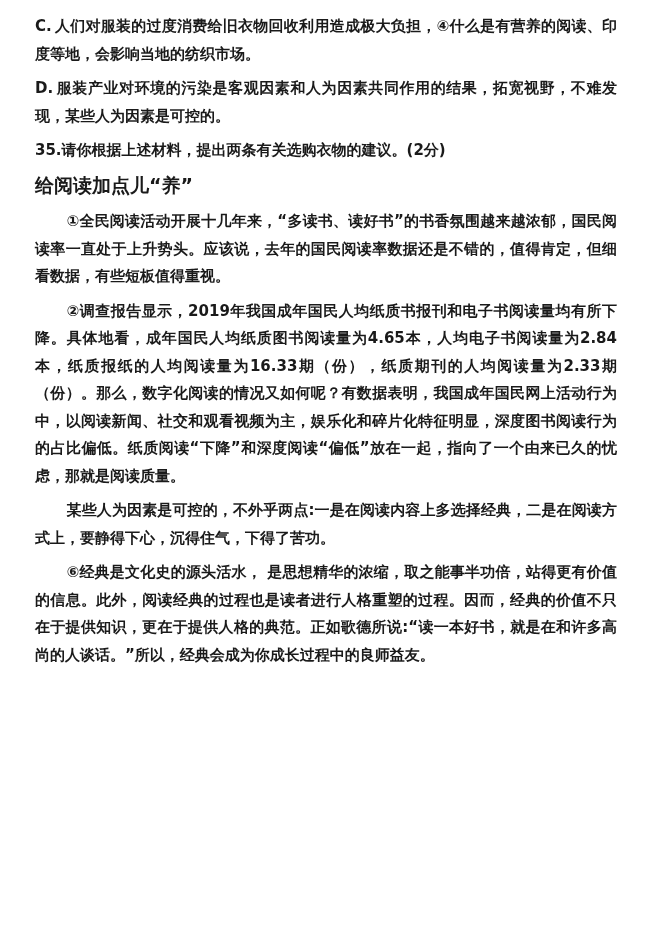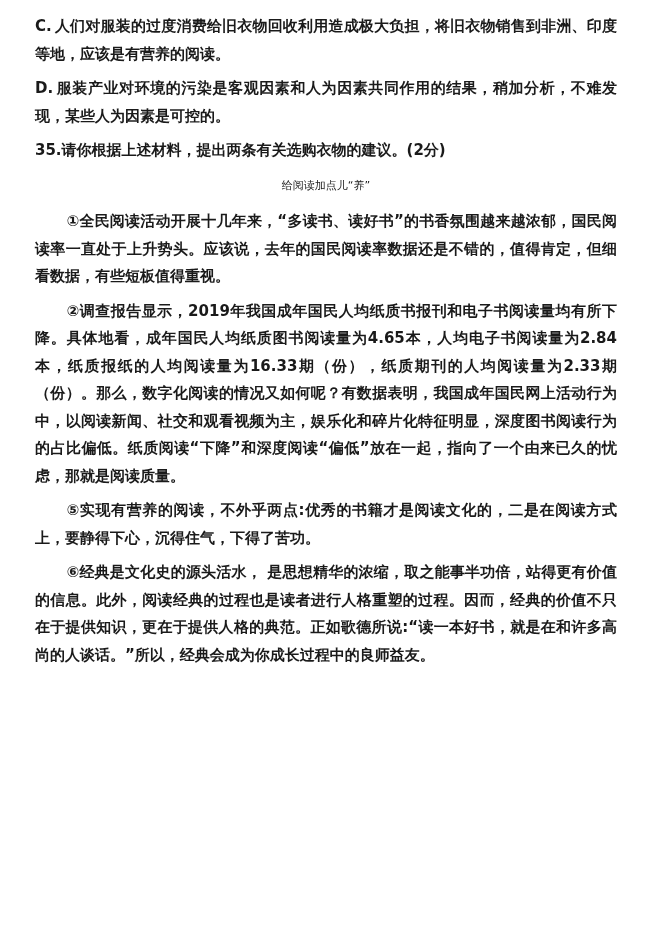--- a/index.html
+++ b/index.html
@@ -24,49 +24,48 @@
   .para {
     margin: 0 0 7px 0;
   }
   .indent {
     text-indent: 2.1em;
   }
   .choice-label {
     padding-right: 3px;
   }
   .essay-title {
-    font-size: 11px;
-    font-weight: 400;
-    text-align: center;
+    font-size: 19px;
+    font-weight: 700;
     text-indent: 0;
     line-height: 27.5px;
     margin: 0 0 9px 0;
   }
   u {
     text-decoration: underline;
     text-underline-offset: 3px;
   }
 </style>
 </head>
 <body>
 
 <div class="page">
 
-  <p class="para"><span class="choice-label">C.</span><span>人们对服装的过度消费给旧衣物回收利用造成极大负担，将旧衣物销售到非洲、印度等地，应该是有营养的阅读。</span></p>
+  <p class="para"><span class="choice-label">C.</span><span>人们对服装的过度消费给旧衣物回收利用造成极大负担，④什么是有营养的阅读、印度等地，会影响当地的纺织市场。</span></p>
 
-  <p class="para"><span class="choice-label">D.</span><span>服装产业对环境的污染是客观因素和人为因素共同作用的结果，稍加分析，不难发现，某些人为因素是可控的。</span></p>
+  <p class="para"><span class="choice-label">D.</span><span>服装产业对环境的污染是客观因素和人为因素共同作用的结果，拓宽视野，不难发现，某些人为因素是可控的。</span></p>
 
   <p class="para">35.请你根据上述材料，提出两条有关选购衣物的建议。(2分)</p>
 
 
   <h1 class="essay-title">给阅读加点儿“养”</h1>
 
   <p class="para indent">①全民阅读活动开展十几年来，“多读书、读好书”的书香氛围越来越浓郁，国民阅读率一直处于上升势头。应该说，去年的国民阅读率数据还是不错的，值得肯定，但细看数据，有些短板值得重视。</p>
 
   <p class="para indent">②调查报告显示，2019年我国成年国民人均纸质书报刊和电子书阅读量均有所下降。具体地看，成年国民人均纸质图书阅读量为4.65本，人均电子书阅读量为2.84本，纸质报纸的人均阅读量为16.33期（份），纸质期刊的人均阅读量为2.33期（份）。那么，数字化阅读的情况又如何呢？有数据表明，我国成年国民网上活动行为中，以阅读新闻、社交和观看视频为主，娱乐化和碎片化特征明显，深度图书阅读行为的占比偏低。纸质阅读“下降”和深度阅读“偏低”放在一起，指向了一个由来已久的忧虑，那就是阅读质量。</p>
 
 
 
-  <p class="para indent">⑤实现有营养的阅读，不外乎两点:优秀的书籍才是阅读文化的，二是在阅读方式上，要静得下心，沉得住气，下得了苦功。</p>
+  <p class="para indent">某些人为因素是可控的，不外乎两点:一是在阅读内容上多选择经典，二是在阅读方式上，要静得下心，沉得住气，下得了苦功。</p>
 
   <p class="para indent">⑥经典是文化史的源头活水， 是思想精华的浓缩，取之能事半功倍，站得更有价值的信息。此外，阅读经典的过程也是读者进行人格重塑的过程。因而，经典的价值不只在于提供知识，更在于提供人格的典范。正如歌德所说:“读一本好书，就是在和许多高尚的人谈话。”所以，经典会成为你成长过程中的良师益友。</p>
 
 </div>
 
 </body></html>

